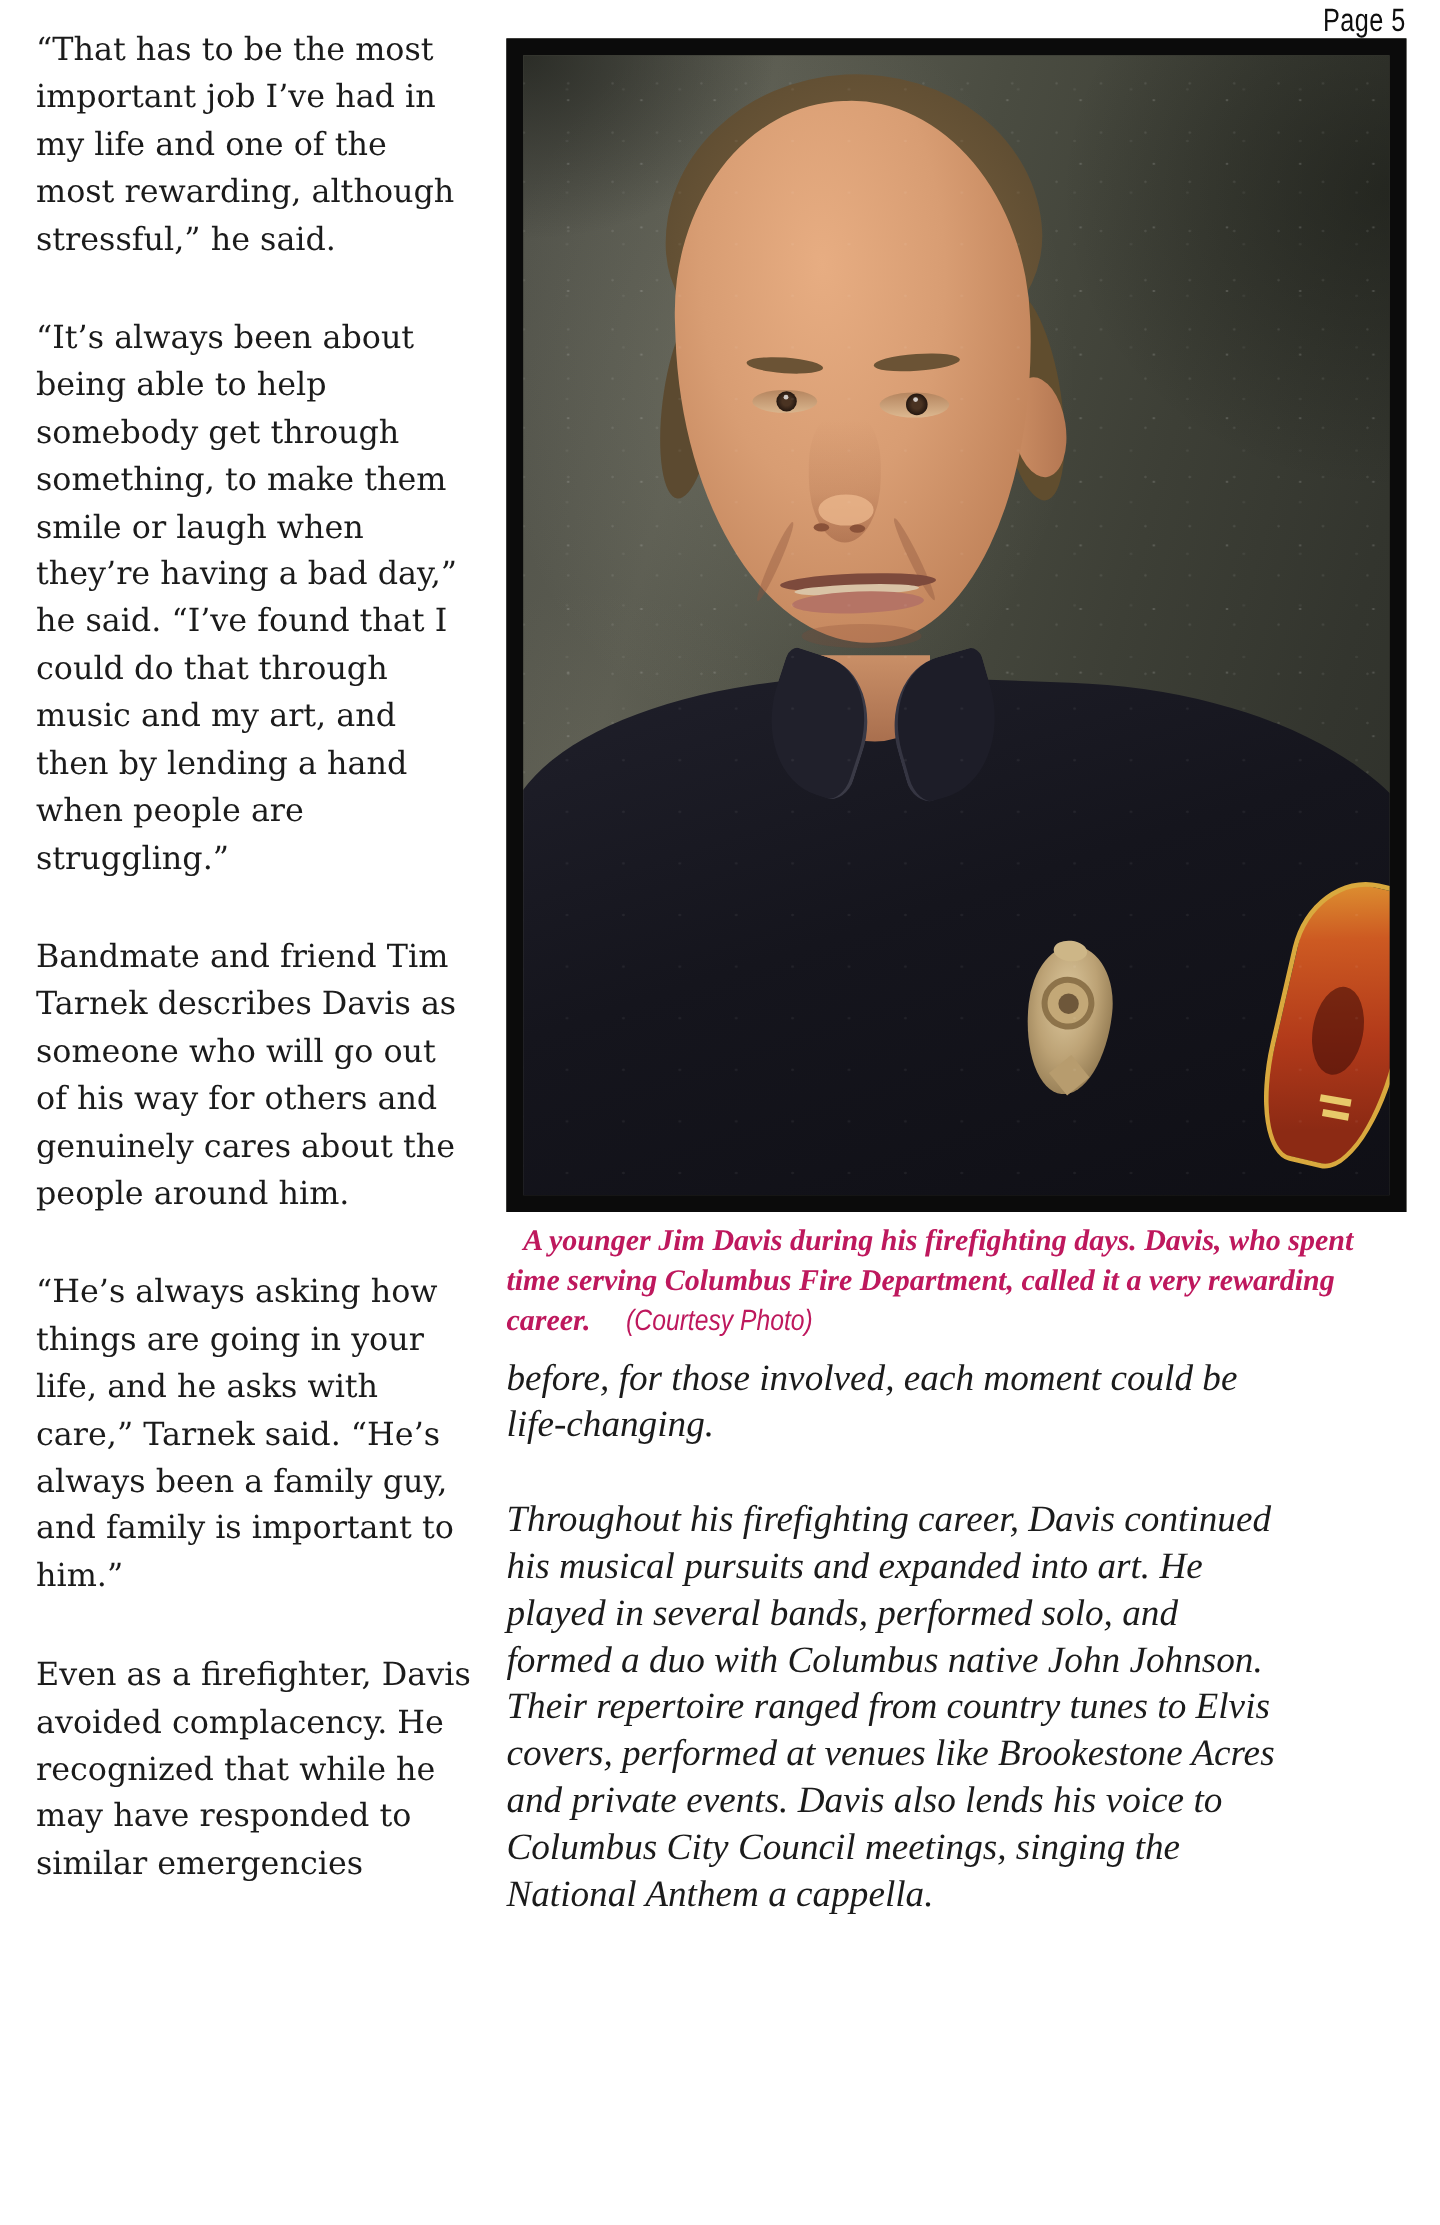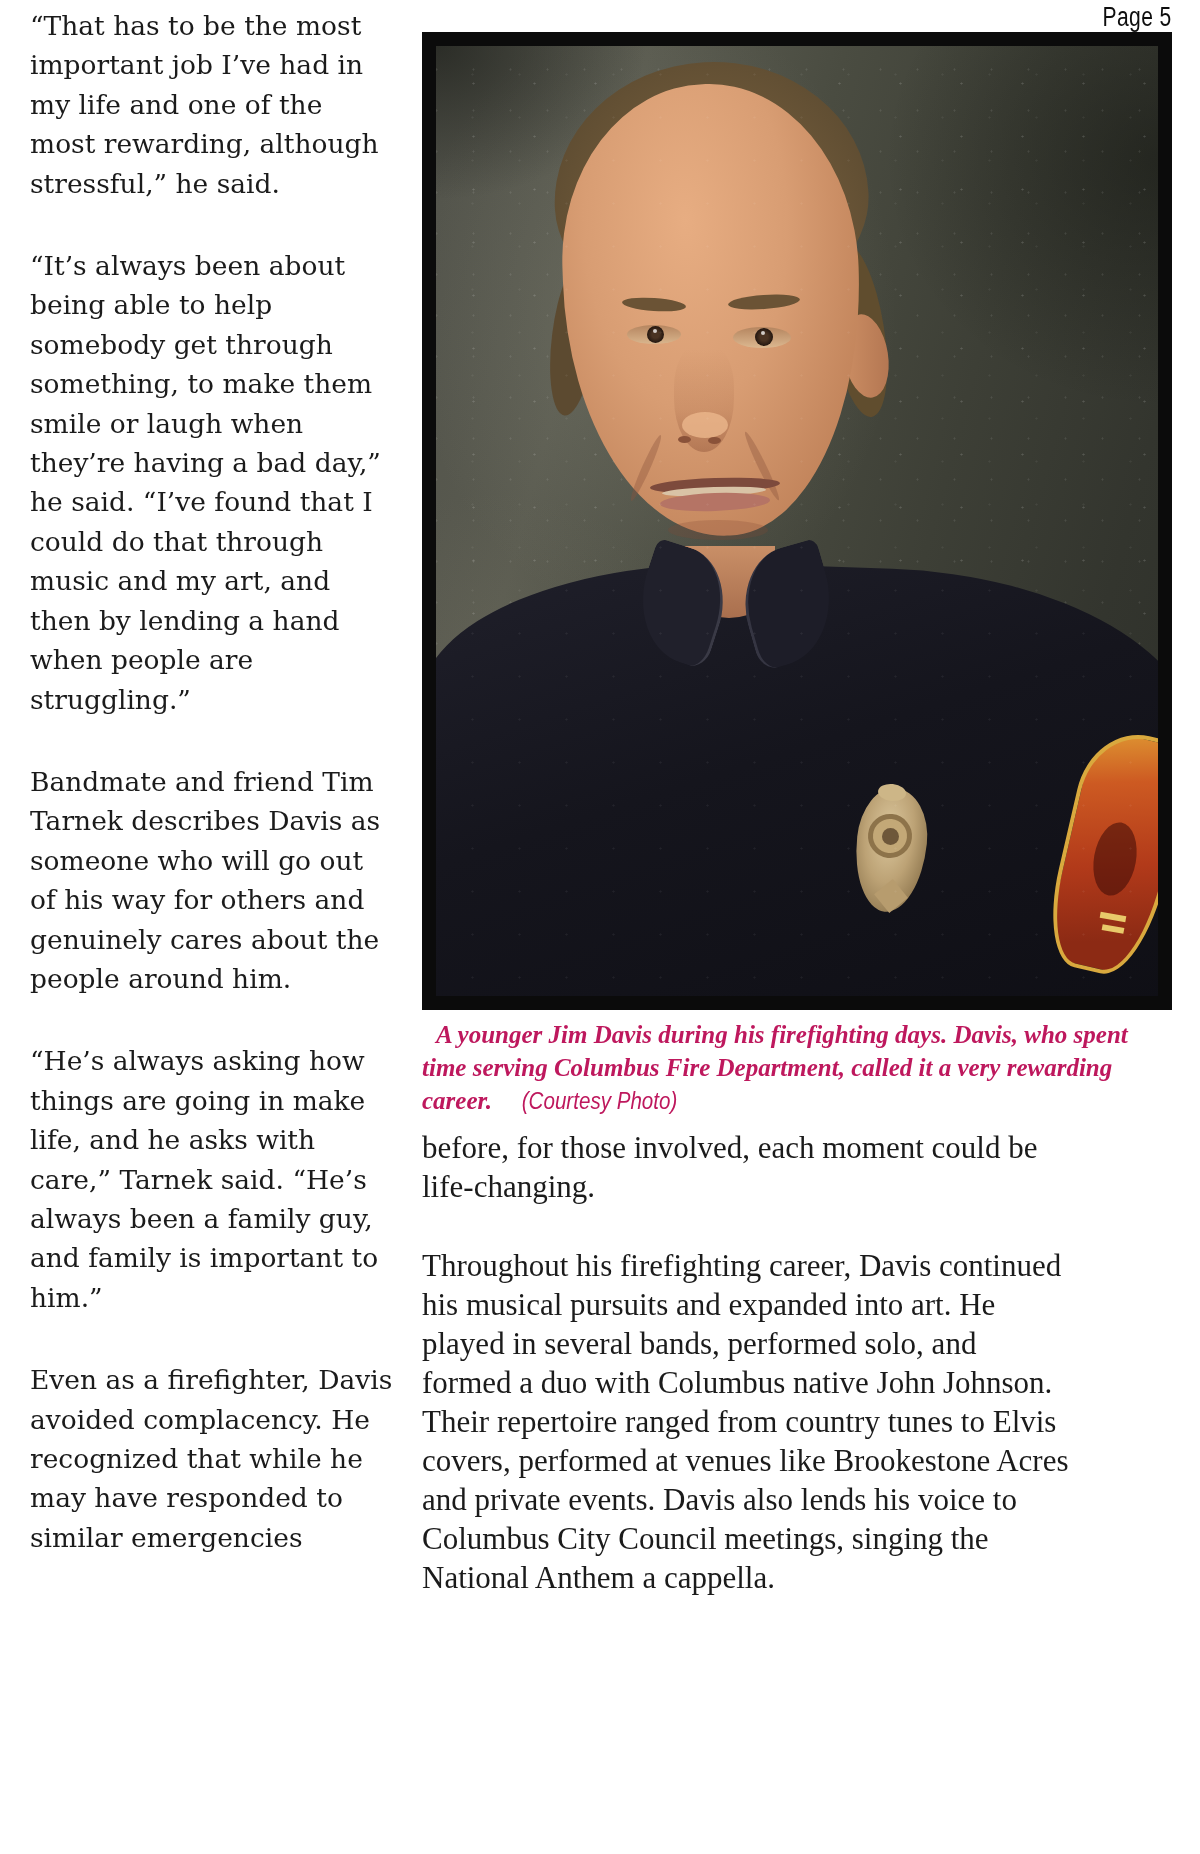--- a/index.html
+++ b/index.html
@@ -4,21 +4,21 @@
 <style>
   html,body{margin:0;padding:0;background:#ffffff;}
   .page{position:relative;width:1200px;height:1854px;background:#ffffff;overflow:hidden;
         color:#1b1b1b;}
   
   .page-number{position:absolute;top:2px;right:28px;font:400 27px/30px "Liberation Sans",sans-serif;
         color:#0e0e0e;transform:scaleX(0.78);transform-origin:100% 0;letter-spacing:.5px;}
   
   .col-left{position:absolute;left:30px;top:6px;width:392px;
         font:400 26.5px/39.4px "DejaVu Serif",serif;color:#1b1b1b;}
-  .col-left p{margin:0 0 43px 0;white-space:pre;}
+  .col-left p{margin:16px 0 43px 0;white-space:pre;}
   
   .photo-frame{position:absolute;left:422px;top:32px;width:750px;height:978px;
         border:14px solid #0b0b0b;box-sizing:border-box;background:#3c3e35;}
   .photo{position:relative;width:100%;height:100%;overflow:hidden;}
   .photo-bg{position:absolute;inset:0;
      background:
        radial-gradient(ellipse 300px 220px at 0% 0%, rgba(18,20,16,.6), rgba(0,0,0,0) 70%),
        radial-gradient(ellipse 340px 430px at 30% 28%, rgba(168,168,150,.20), rgba(0,0,0,0) 72%),
        radial-gradient(ellipse 420px 380px at 100% 12%, rgba(14,16,12,.45), rgba(0,0,0,0) 65%),
        radial-gradient(ellipse 300px 260px at 8% 66%, rgba(150,145,125,.12), rgba(0,0,0,0) 70%),
@@ -102,21 +102,21 @@
   
   .caption{position:absolute;left:422px;top:1018px;width:772px;
      font:italic 700 25px/33px "Liberation Serif",serif;color:#be185d;text-indent:14px;}
   .cap-main{white-space:pre;font:inherit;}
   .cap-credit{display:inline-block;margin-left:12px;
      font:italic 400 24.5px/33px "Liberation Sans",sans-serif;
      transform:scaleX(.84);transform-origin:0 60%;}
   
   .col-right{position:absolute;left:422px;top:1128px;width:772px;
      font:400 31px/39px "Liberation Serif",serif;color:#1b1b1b;}
-  .col-right p{margin:0 0 40px 0;white-space:pre;}
+  .col-right p{margin:0 0 40px 0;white-space:pre;font-style:italic;}
 </style>
 </head>
 <body>
 
 <div class="page">
 
   <div class="page-number">Page 5</div>
 
   <div class="col-left">
     <p>“That has to be the most
@@ -136,21 +136,21 @@
 then by lending a hand
 when people are
 struggling.”</p>
     <p>Bandmate and friend Tim
 Tarnek describes Davis as
 someone who will go out
 of his way for others and
 genuinely cares about the
 people around him.</p>
     <p>“He’s always asking how
-things are going in make
+things are going in your
 life, and he asks with
 care,” Tarnek said. “He’s
 always been a family guy,
 and family is important to
 him.”</p>
     <p>Even as a firefighter, Davis
 avoided complacency. He
 recognized that while he
 may have responded to
 similar emergencies</p>

